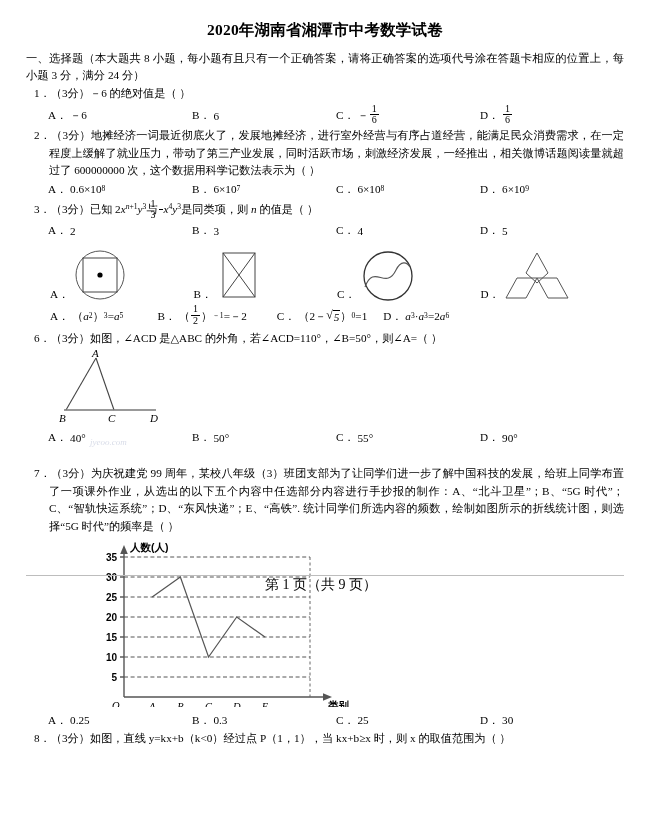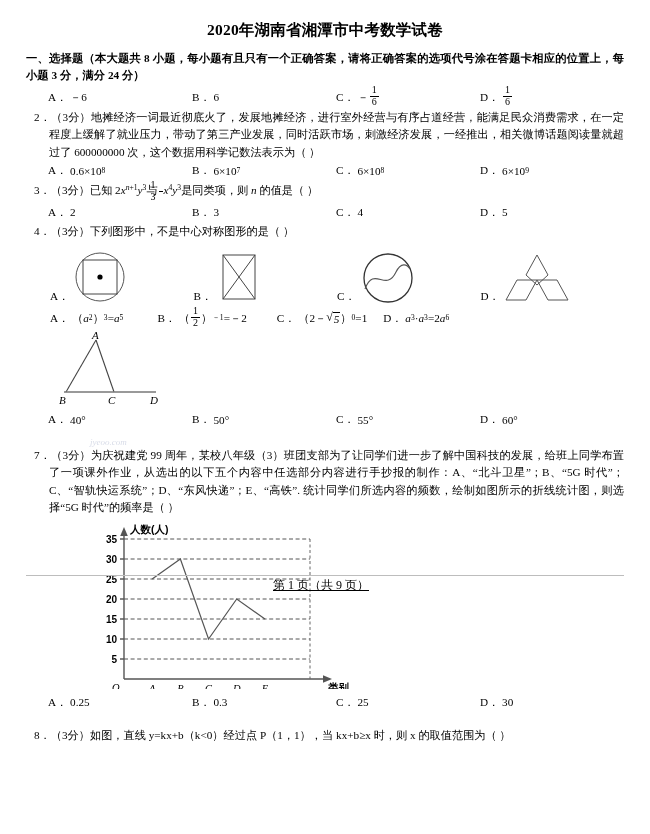--- a/index.html
+++ b/index.html
@@ -18,21 +18,21 @@
   .doc-title {
     text-align: center;
     font-size: 15.5px;
     font-weight: bold;
     letter-spacing: 0.2px;
     margin: 6px 0 9px 0;
   }
 
   .section-head {
     font-size: 11.3px;
-    font-weight: bold;
+    font-weight: normal;
     line-height: 1.52;
     text-align: justify;
     margin-bottom: 1px;
   }
 
   .q {
     font-size: 11.2px;
     line-height: 1.55;
     margin-top: 1px;
   }
@@ -85,22 +85,21 @@
   .tri-wrap { padding-left: 22px; margin-top: 1px; }
 
   
   .chart-wrap { padding-left: 52px; margin-top: 4px; }
 
   .footer {
     position: absolute;
     left: 0; right: 8px;
     bottom: 12px;
     text-align: center;
-    font-size: 12px;
-    text-decoration: underline;
+    font-size: 14px;
   }
   .hr-foot {
     position: absolute;
     left: 26px; right: 26px;
     bottom: 30px;
     border-top: 1px solid #bdbdbd;
     height: 0;
   }
   .wm {
     position: absolute;
@@ -112,20 +111,23 @@
 </style>
 </head>
 <body>
 
 <div class="page">
 
   <div class="doc-title">2020年湖南省湘潭市中考数学试卷</div>
 
   <div class="section-head">一、选择题（本大题共 8 小题，每小题有且只有一个正确答案，请将正确答案的选项代号涂在答题卡相应的位置上，每小题 3 分，满分 24 分）</div>
 
+  <div class="q q-indent">
+    <span>1</span>．<span>（3分）</span><span>－6 的绝对值是（        ）</span>
+  </div>
   <div class="opts">
     <div class="opt">
       <span>A．</span>&nbsp;<span>－6</span>
     </div>
     <div class="opt">
       <span>B．</span>&nbsp;<span>6</span>
     </div>
     <div class="opt">
       <span>C．</span>&nbsp;<span>－</span><span class="frac">
           <span class="num">1</span>
@@ -164,23 +166,20 @@
         <span class="den">3</span>
       </span><i>x</i><sup>4</sup><i>y</i><sup>3</sup><span>是同类项，则 </span><i>n</i><span> 的值是（        ）</span>
   </div>
   <div class="opts">
     <div class="opt"><span>A．</span>&nbsp;<span>2</span></div>
     <div class="opt"><span>B．</span>&nbsp;<span>3</span></div>
     <div class="opt"><span>C．</span>&nbsp;<span>4</span></div>
     <div class="opt"><span>D．</span>&nbsp;<span>5</span></div>
   </div>
 
-  <div class="q q-indent" style="margin-top:3px;">
-    <span>4</span>．<span>（3分）</span><span>下列图形中，不是中心对称图形的是（        ）</span>
-  </div>
   <div class="fig-row">
     <div class="fig-cell">
       <span class="fig-lbl">A．</span>
       <svg width="54" height="56" viewBox="0 0 54 56">
         <circle cx="27" cy="28" r="24" fill="none" stroke="#555" stroke-width="1"></circle>
         <rect x="10" y="11" width="34" height="34" fill="none" stroke="#444" stroke-width="1"></rect>
         <circle cx="27" cy="28" r="2.6" fill="#000"></circle>
       </svg>
     </div>
     <div class="fig-cell">
@@ -222,36 +221,39 @@
       <span>C．</span>&nbsp;（2－<span class="sqrt">
           <span class="radical">√</span>
           <span class="rad-body">5</span>
         </span>）<sup>0</sup>=1
     </div>
     <div class="opt narrow">
       <span>D．</span>&nbsp;<i>a</i><sup>3</sup>·<i>a</i><sup>3</sup>=2<i>a</i><sup>6</sup>
     </div>
   </div>
 
+  <div class="q q-indent" style="margin-top:3px;">
+    <span>6</span>．<span>（3分）</span><span>如图，∠ACD 是△ABC 的外角，若∠ACD=110°，∠B=50°，则∠A=（        ）</span>
+  </div>
   <div class="tri-wrap">
     <svg width="140" height="76" viewBox="0 0 140 76">
       <line x1="18" y1="62" x2="48" y2="10" stroke="#444" stroke-width="1.1"></line>
       <line x1="48" y1="10" x2="66" y2="62" stroke="#444" stroke-width="1.1"></line>
       <line x1="16" y1="62" x2="108" y2="62" stroke="#777" stroke-width="1.6"></line>
       <text x="44" y="9" font-family="Liberation Serif, serif" font-size="11" font-style="italic" fill="#000">A</text>
       <text x="11" y="74" font-family="Liberation Serif, serif" font-size="11" font-style="italic" fill="#000">B</text>
       <text x="60" y="74" font-family="Liberation Serif, serif" font-size="11" font-style="italic" fill="#000">C</text>
       <text x="102" y="74" font-family="Liberation Serif, serif" font-size="11" font-style="italic" fill="#000">D</text>
     </svg>
   </div>
   <div class="opts">
     <div class="opt"><span>A．</span>&nbsp;<span>40°</span></div>
     <div class="opt"><span>B．</span>&nbsp;<span>50°</span></div>
     <div class="opt"><span>C．</span>&nbsp;<span>55°</span></div>
-    <div class="opt"><span>D．</span>&nbsp;<span>60°</span></div>
+    <div class="opt"><span>D．</span>&nbsp;<span>90°</span></div>
   </div>
 
   <div class="q q-indent q-body" style="margin-top:20px;">
     <span>7</span>．<span>（3分）</span><span>为庆祝建党 99 周年，某校八年级（3）班团支部为了让同学们进一步了解中国科技的发展，给班上同学布置了一项课外作业，从选出的以下五个内容中任选部分内容进行手抄报的制作：A、“北斗卫星”；B、“5G 时代”；C、“智轨快运系统”；D、“东风快递”；E、“高铁”. 统计同学们所选内容的频数，绘制如图所示的折线统计图，则选择“5G 时代”的频率是（        ）</span>
   </div>
 
   <div class="chart-wrap">
     <svg id="line-chart" width="300" height="168" viewBox="0 0 300 168">
       <g id="chart-grid">
           <line x1="46" x2="232" y1="138" y2="138" stroke="#555" stroke-width="1" stroke-dasharray="4,2.6"></line>
@@ -300,21 +302,21 @@
     </svg>
   </div>
 
   <div class="opts">
     <div class="opt"><span>A．</span>&nbsp;<span>0.25</span></div>
     <div class="opt"><span>B．</span>&nbsp;<span>0.3</span></div>
     <div class="opt"><span>C．</span>&nbsp;<span>25</span></div>
     <div class="opt"><span>D．</span>&nbsp;<span>30</span></div>
   </div>
 
-  <div class="q q-indent q-body" style="margin-top:17px;">
+  <div class="q q-indent q-body" style="margin-top:2px;">
     <span>8</span>．<span>（3分）</span><span>如图，直线 y=kx+b（k&lt;0）经过点 P（1，1），当 kx+b≥x 时，则 x 的取值范围为（        ）</span>
   </div>
 
   <div class="wm" style="left:90px; top:437px;">jyeoo.com</div>
 
   <div class="hr-foot"></div>
   <div class="footer">第 1 页（共 9 页）</div>
 </div>
 
 </body></html>

